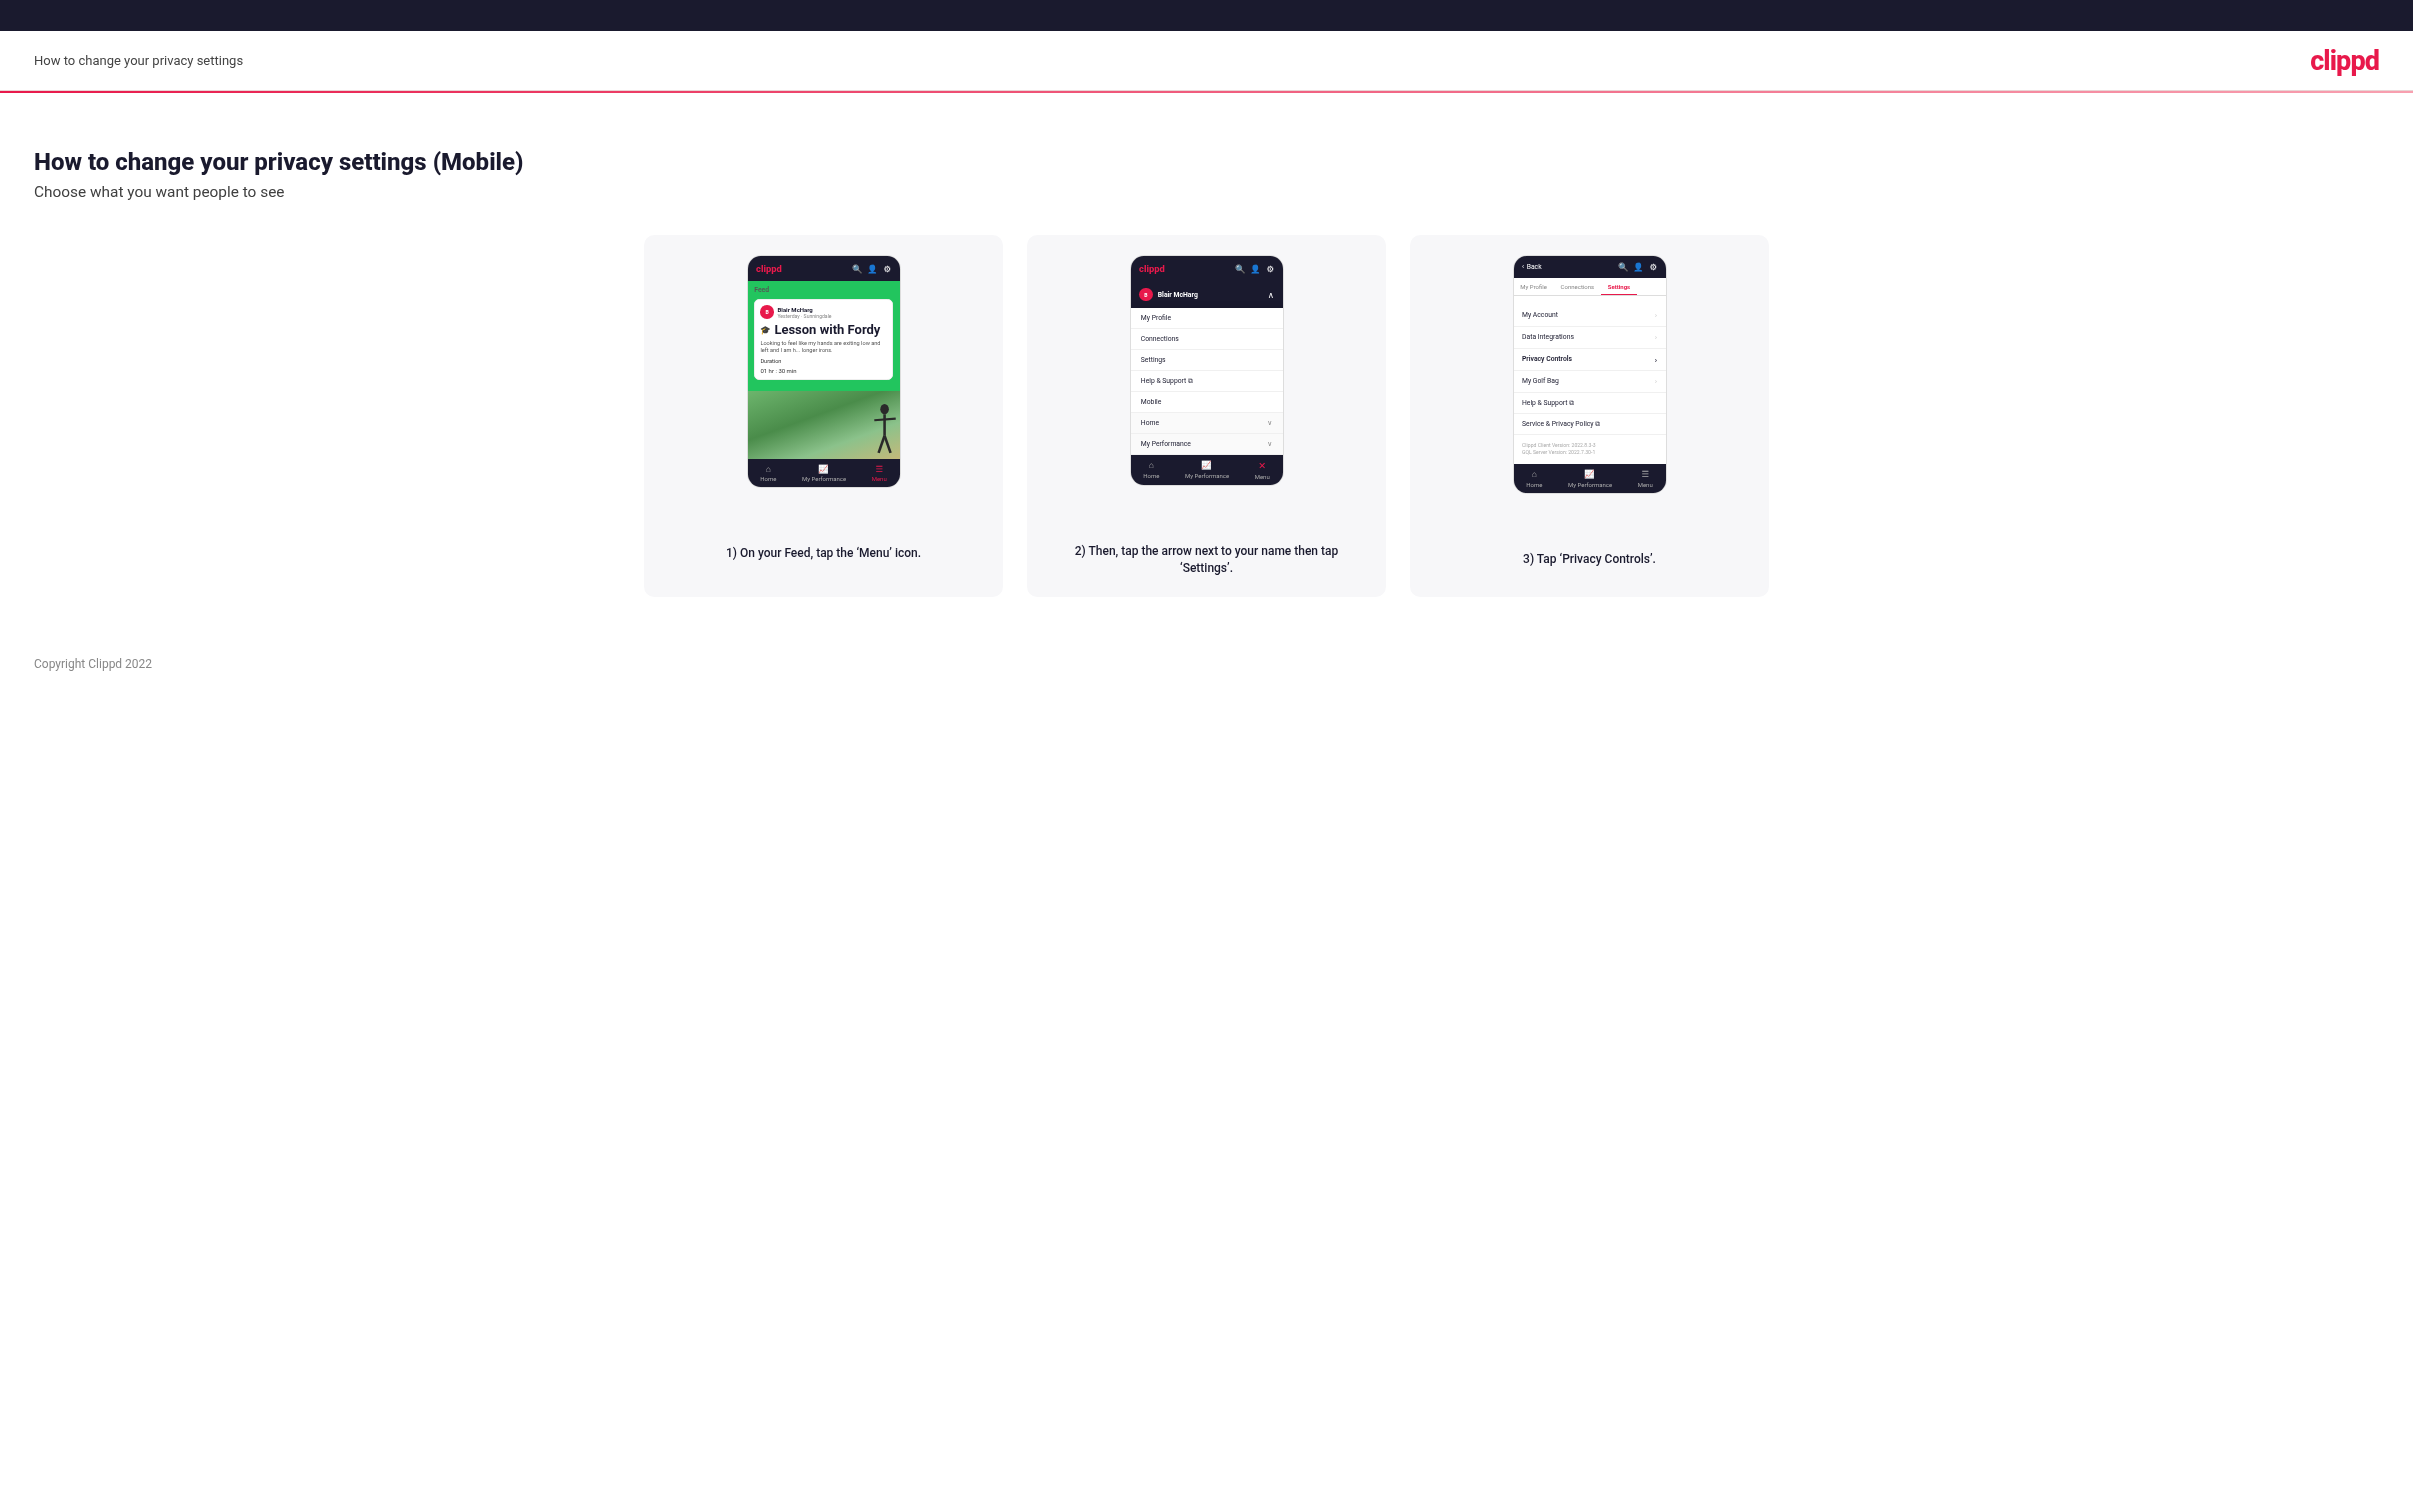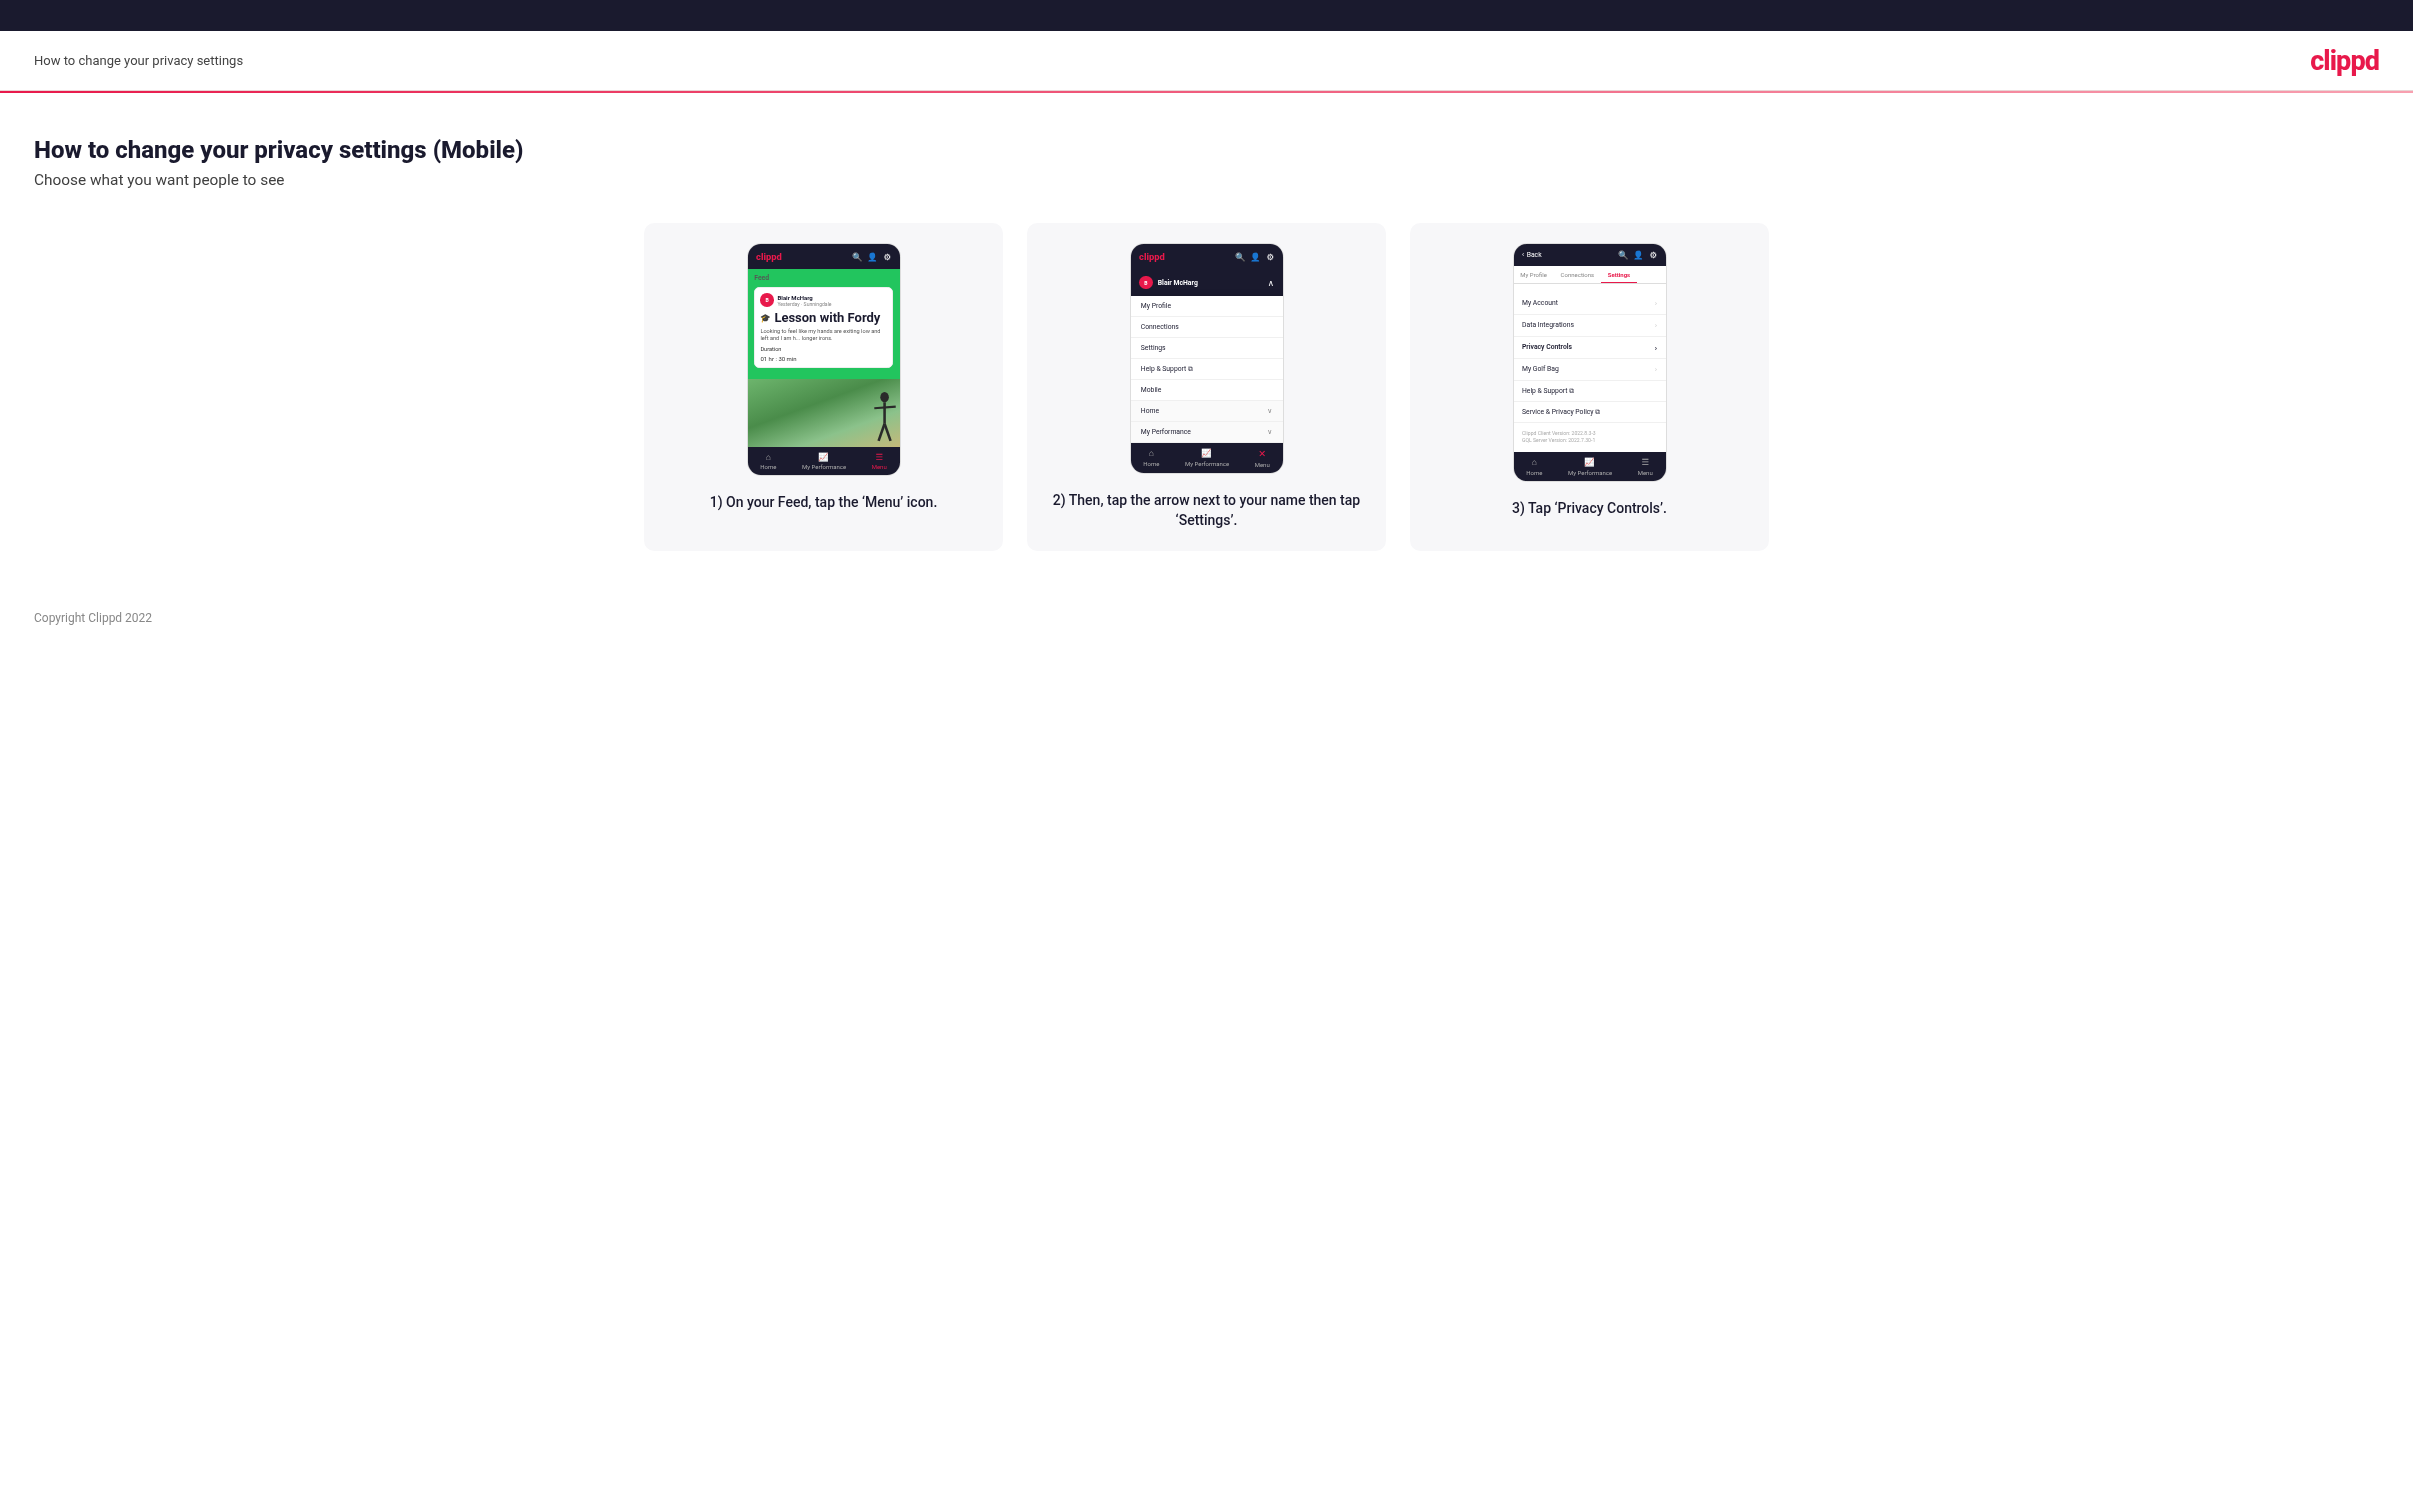--- a/index.html
+++ b/index.html
@@ -41,21 +41,21 @@
 
     
     .divider {
       height: 1.7px;
       background: linear-gradient(to right, #e8194b, #f8a0b0);
       width: 100%;
     }
 
     
     .main {
-      padding: 43px 34px 34px 34px;
+      padding: 55px 34px 34px 34px;
     }
 
     .page-heading {
       font-size: 24px;
       font-weight: 800;
       color: #1a1a2e;
       margin-bottom: 6.8px;
     }
 
     .page-subheading {
@@ -139,25 +139,26 @@
 
     .phone-footer-item.active {
       color: #e8194b;
     }
 
     .phone-footer-icon {
       font-size: 8.5px;
     }
 
     .step-caption {
-      font-size: 14px;
+      font-size: 12px;
       color: #1a1a2e;
       font-weight: 500;
       text-align: center;
       line-height: 1.4;
+      margin-top: 40px;
     }
 
     
     .feed-content {
       padding: 5.1px 6.8px;
       background: #22c55e;
     }
 
     .feed-label {
       font-size: 6.8px;

